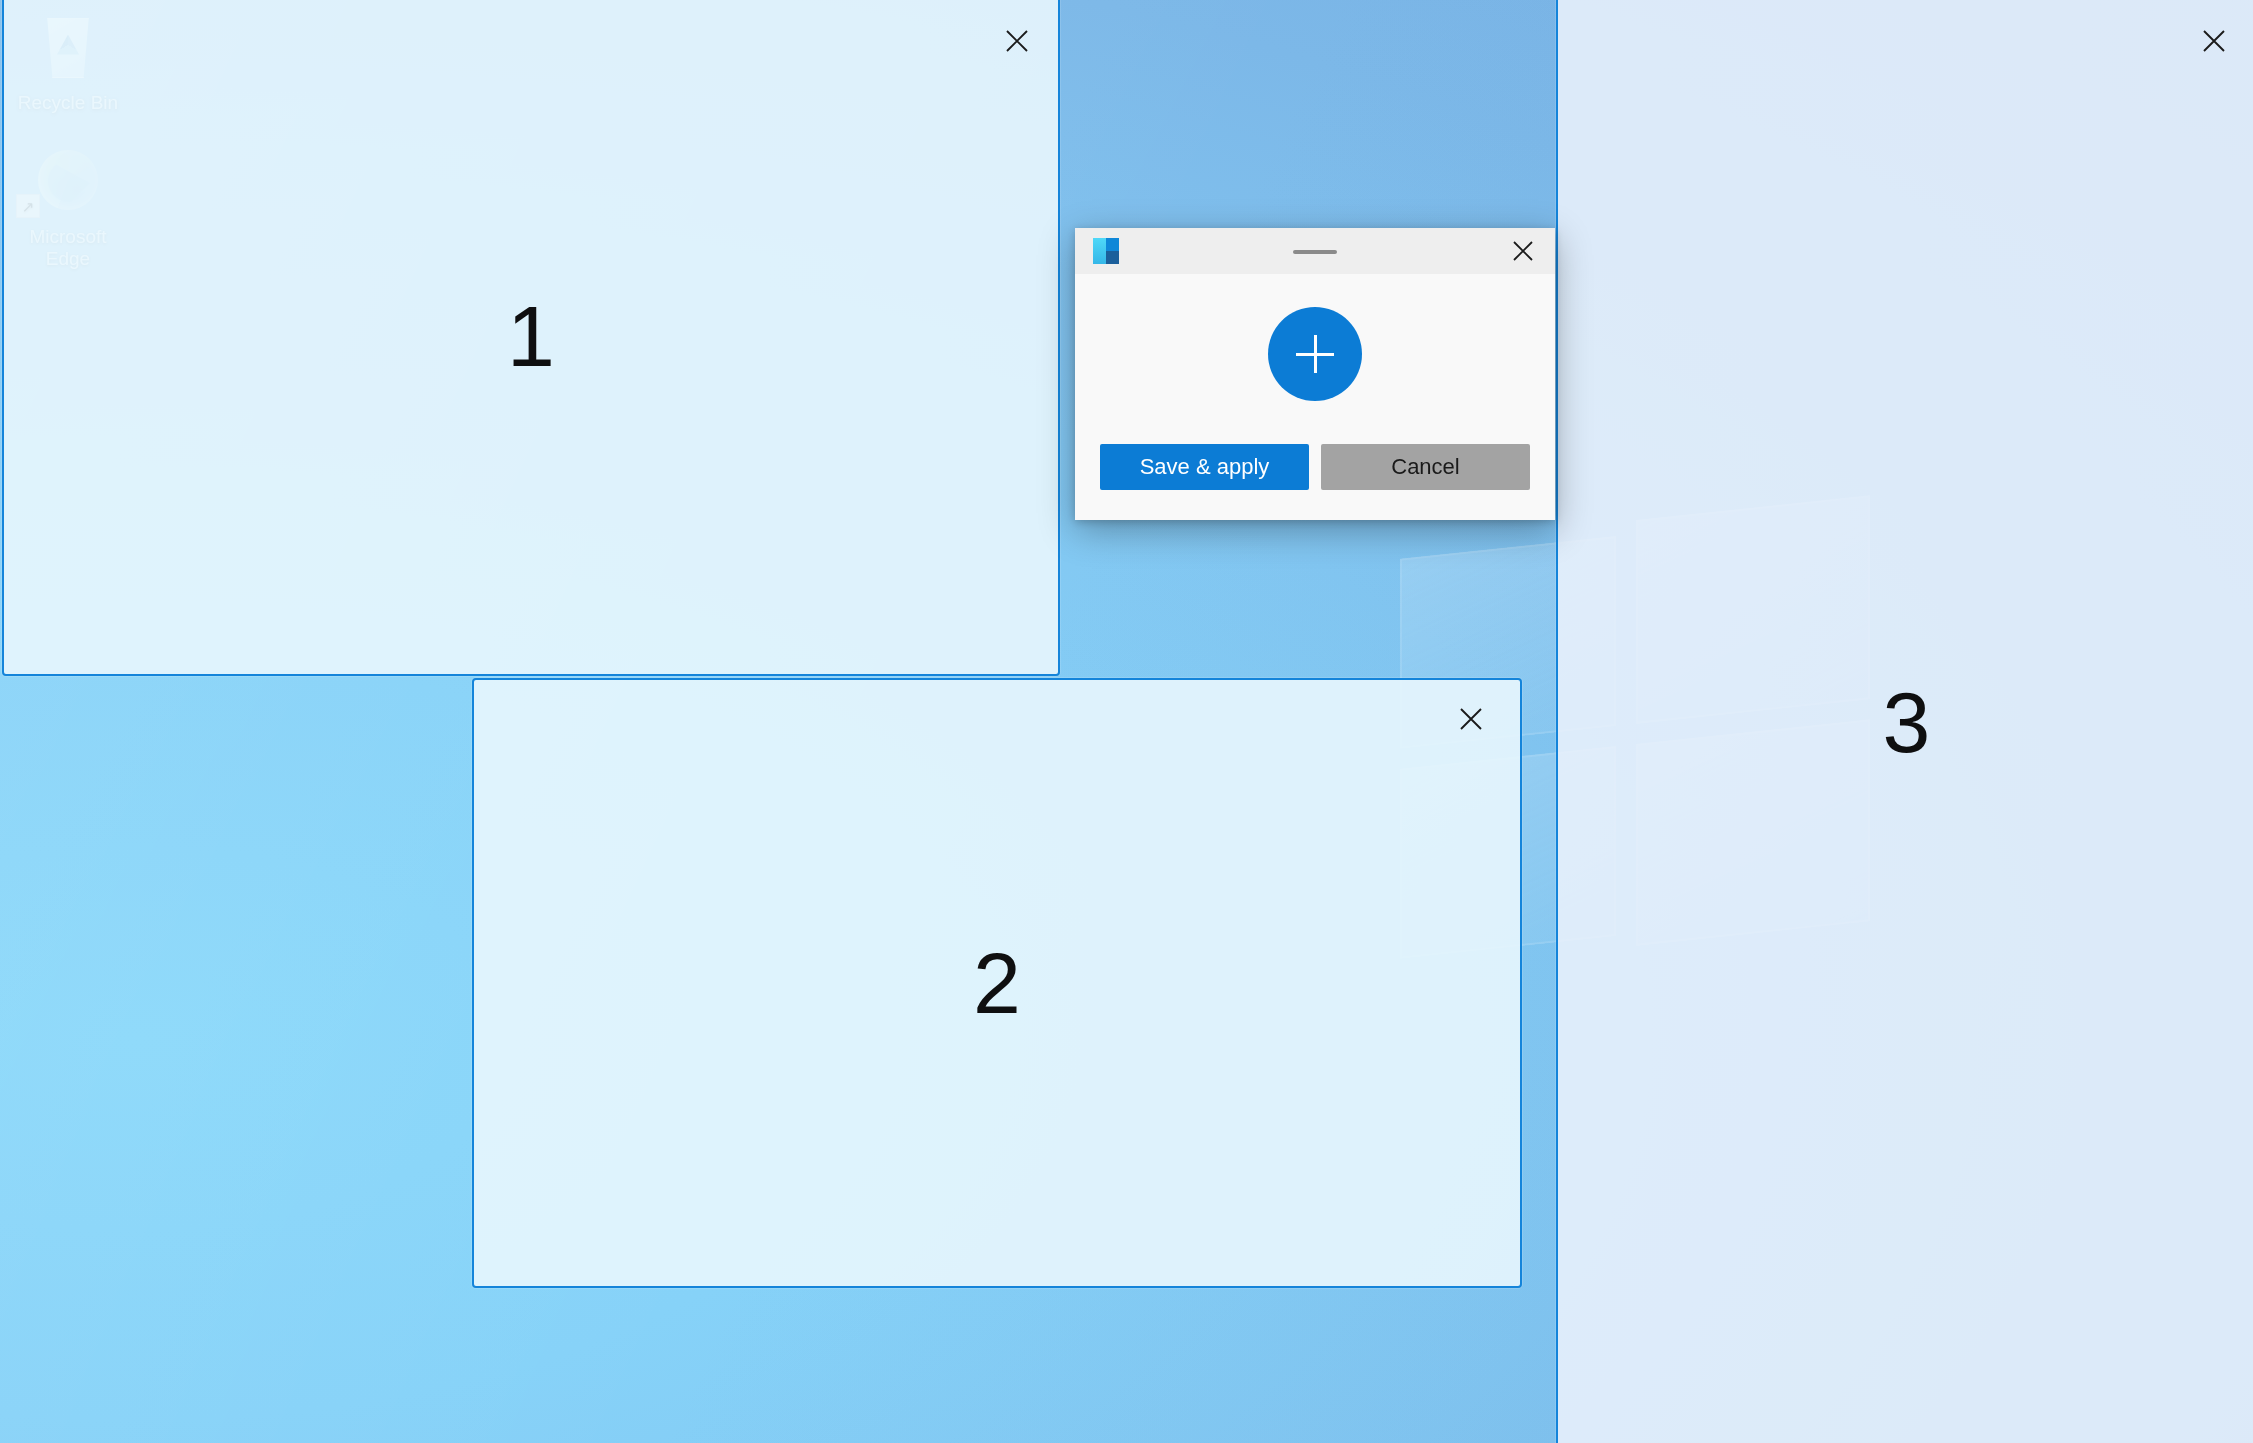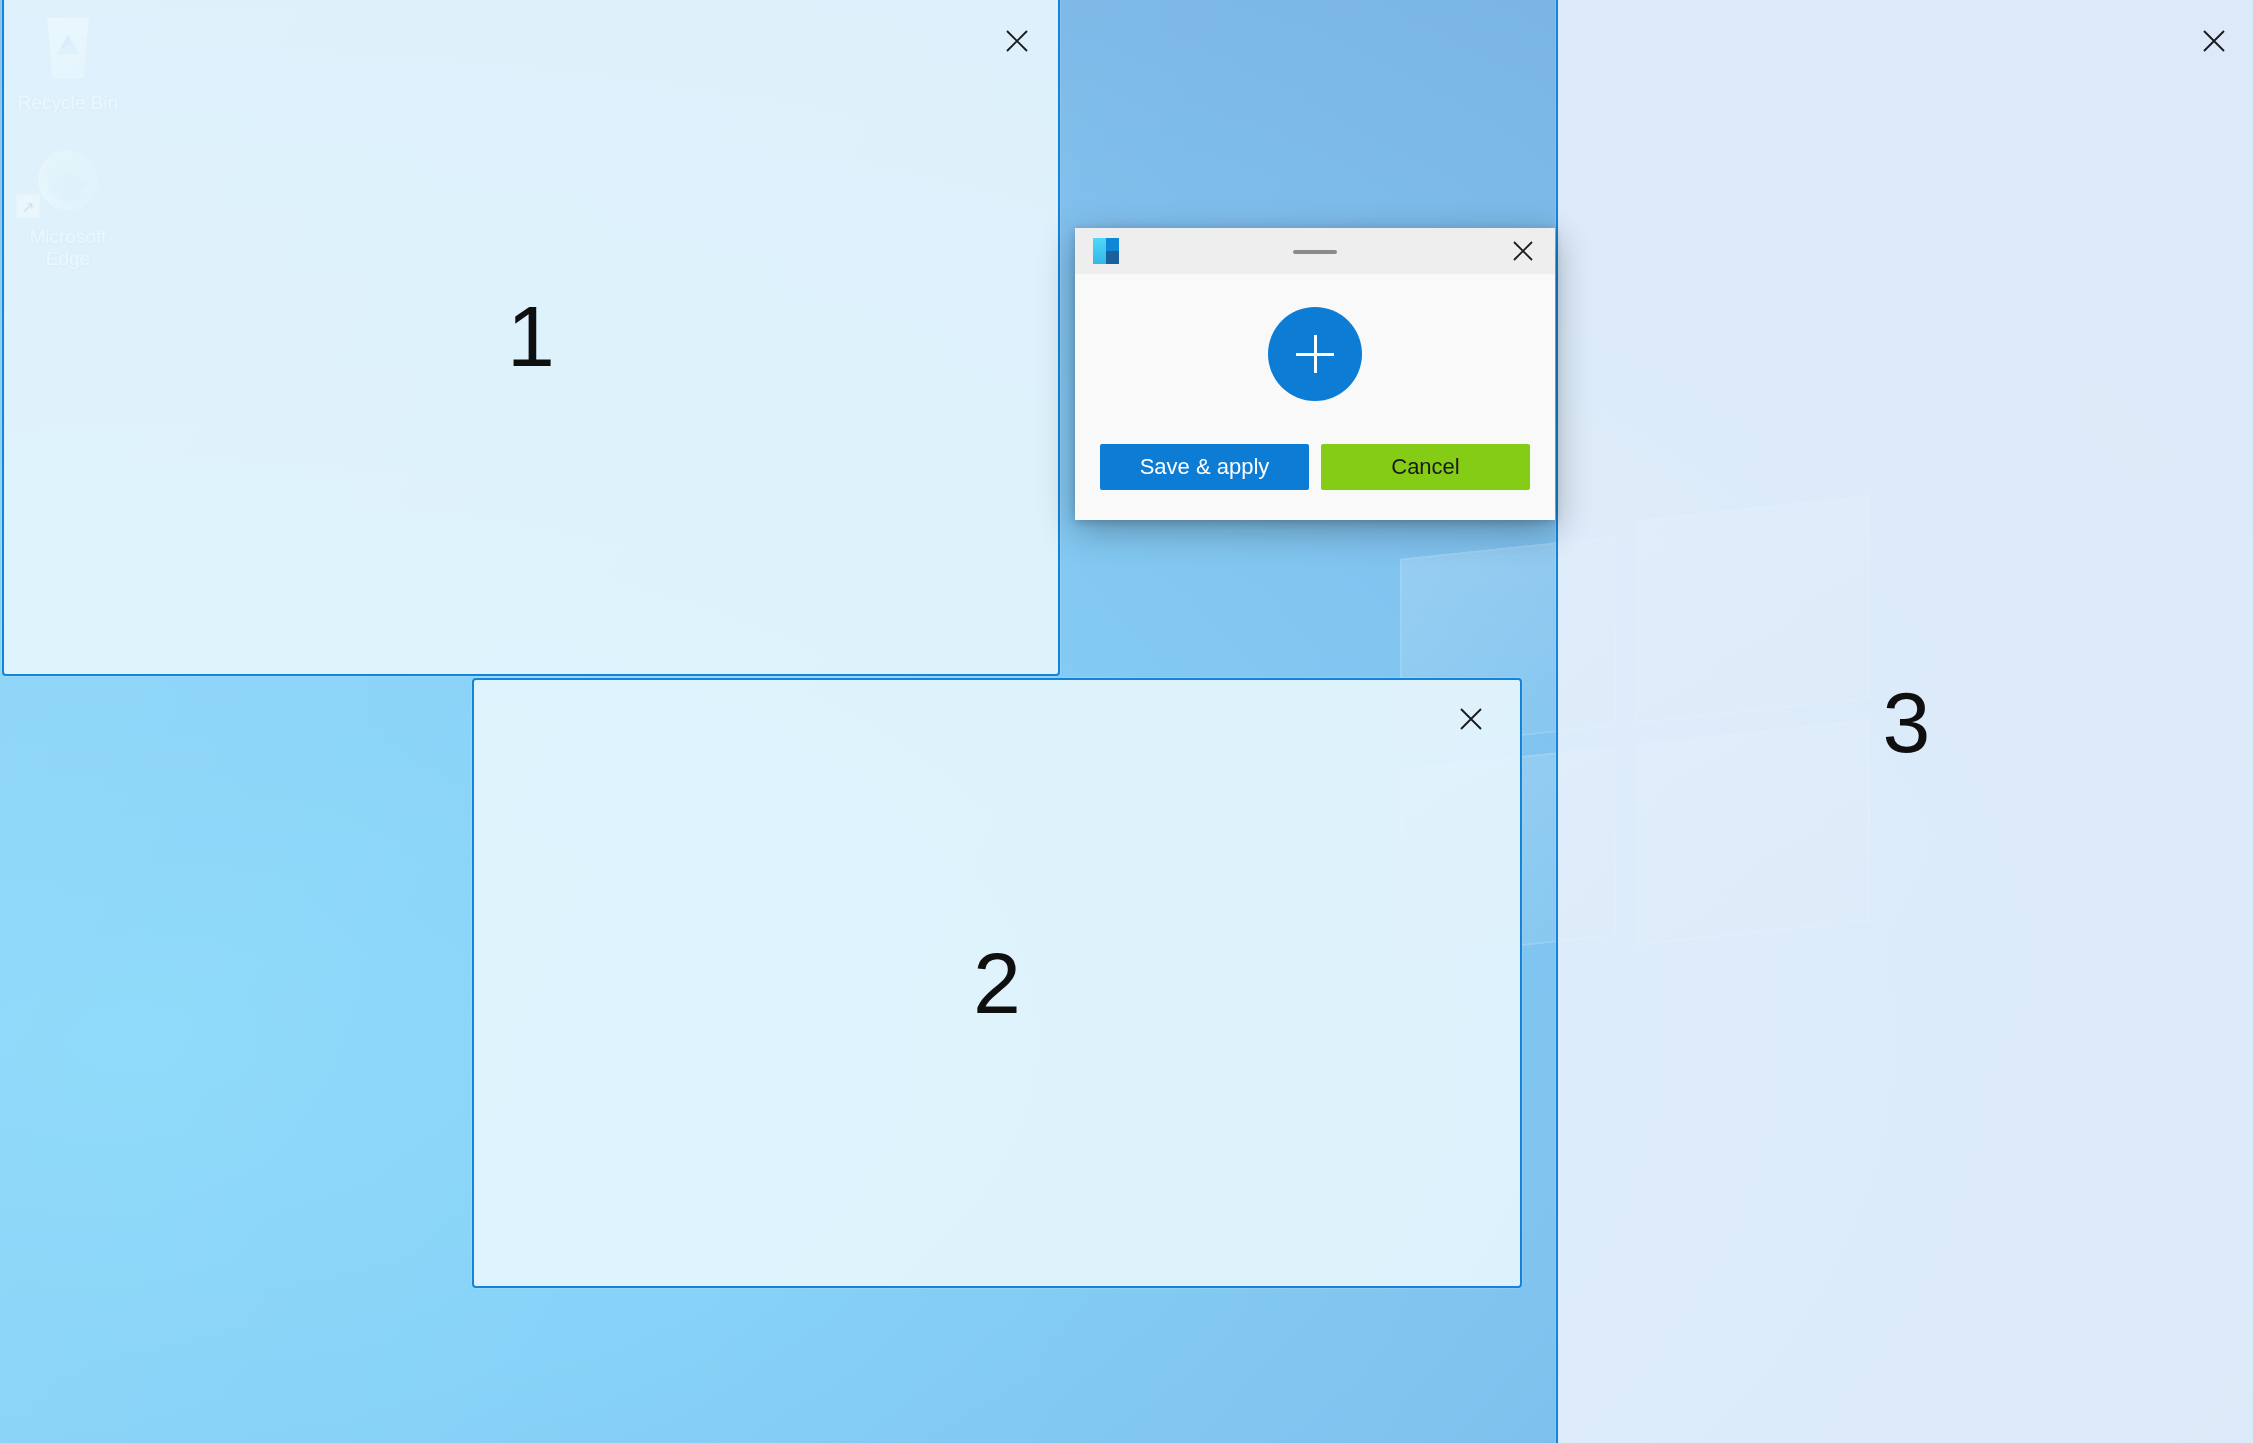--- a/index.html
+++ b/index.html
@@ -225,21 +225,21 @@
   .btn {
     height: 46px;
     border: none;
     font-size: 22px;
     font-family: "Liberation Sans", sans-serif;
     cursor: pointer;
     border-radius: 2px;
     flex: 1;
   }
   .btn-primary { background: #0c7cd5; color: #ffffff; }
-  .btn-secondary { background: #84cc16; color: #1a1a1a; }
+  .btn-secondary { background: #a3a3a3; color: #1a1a1a; }
 </style>
 </head>
 <body>
 
 <div id="screen">
 
   <div class="wallpaper">
     <div class="win-logo">
       <span class="win-pane p1"></span>
       <span class="win-pane p2"></span>

